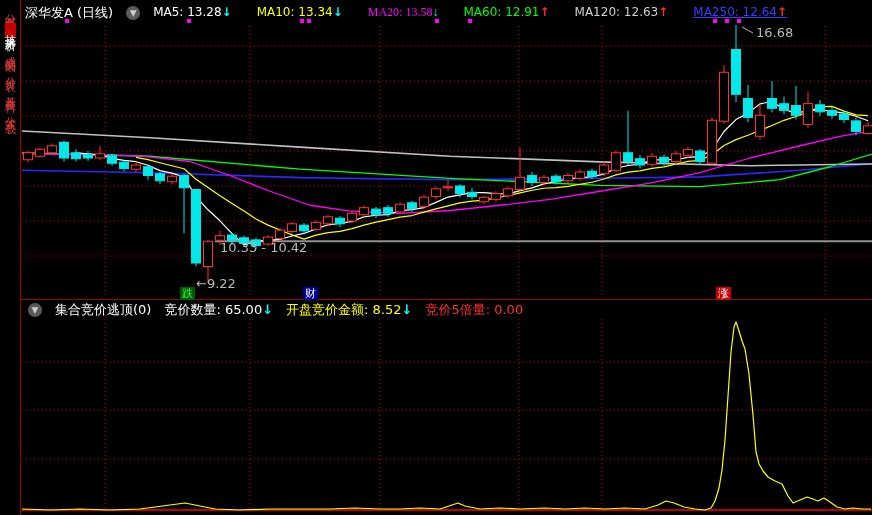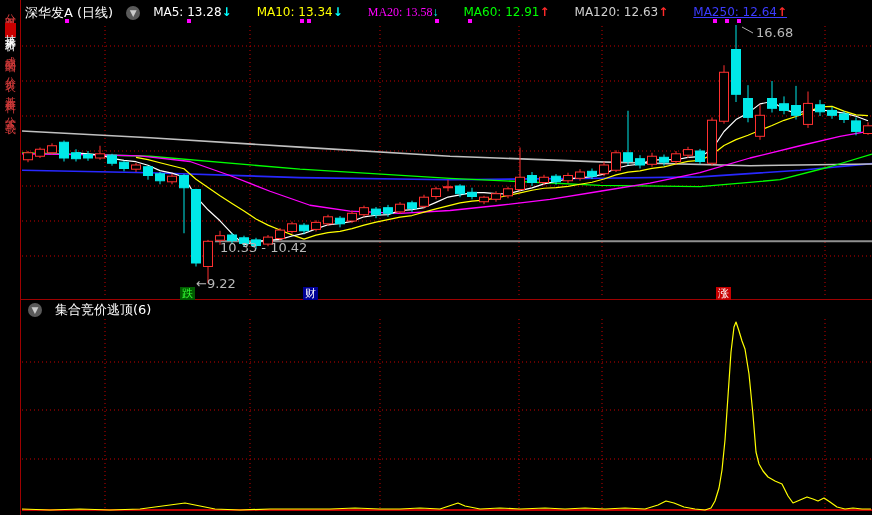--- a/index.html
+++ b/index.html
@@ -237,21 +237,26 @@
         <span class="ma-item" style="color: rgb(0, 255, 0);">MA60: 12.91<span class="arrow-up">↑</span></span>
         <span class="ma-item" style="color: rgb(208, 208, 208);">MA120: 12.63<span class="arrow-up">↑</span></span>
         <span class="ma-item" style="color: rgb(60, 60, 255); text-decoration: underline;">MA250: 12.64<span class="arrow-up">↑</span></span>
       </span>
 </div>
 
 <div class="sep"></div>
 
 <div class="subheader">
   <span class="drop-icon">▼</span>
-  <span style="color:#ffffff">集合竞价逃顶(6)</span>
+  <span style="color:#ffffff">集合竞价逃顶(0)</span>
+  <span id="subFields" style="display:flex;gap:13px;">
+        <span style="color: rgb(255, 255, 255);">竞价数量: 65.00<span class="arrow-down">↓</span></span>
+        <span style="color: rgb(255, 255, 0);">开盘竞价金额: 8.52<span class="arrow-down">↓</span></span>
+        <span style="color: rgb(255, 48, 48);">竞价5倍量: 0.00</span>
+      </span>
 </div>
 
 <div class="dots-layer" id="dotsLayer">
       <div class="sig-dot" style="left: 65px; top: 19px;"></div>
       <div class="sig-dot" style="left: 187px; top: 19px;"></div>
       <div class="sig-dot" style="left: 300px; top: 19px;"></div>
       <div class="sig-dot" style="left: 307px; top: 19px;"></div>
       <div class="sig-dot" style="left: 435px; top: 19px;"></div>
       <div class="sig-dot" style="left: 468px; top: 19px;"></div>
       <div class="sig-dot" style="left: 713px; top: 19px;"></div>

